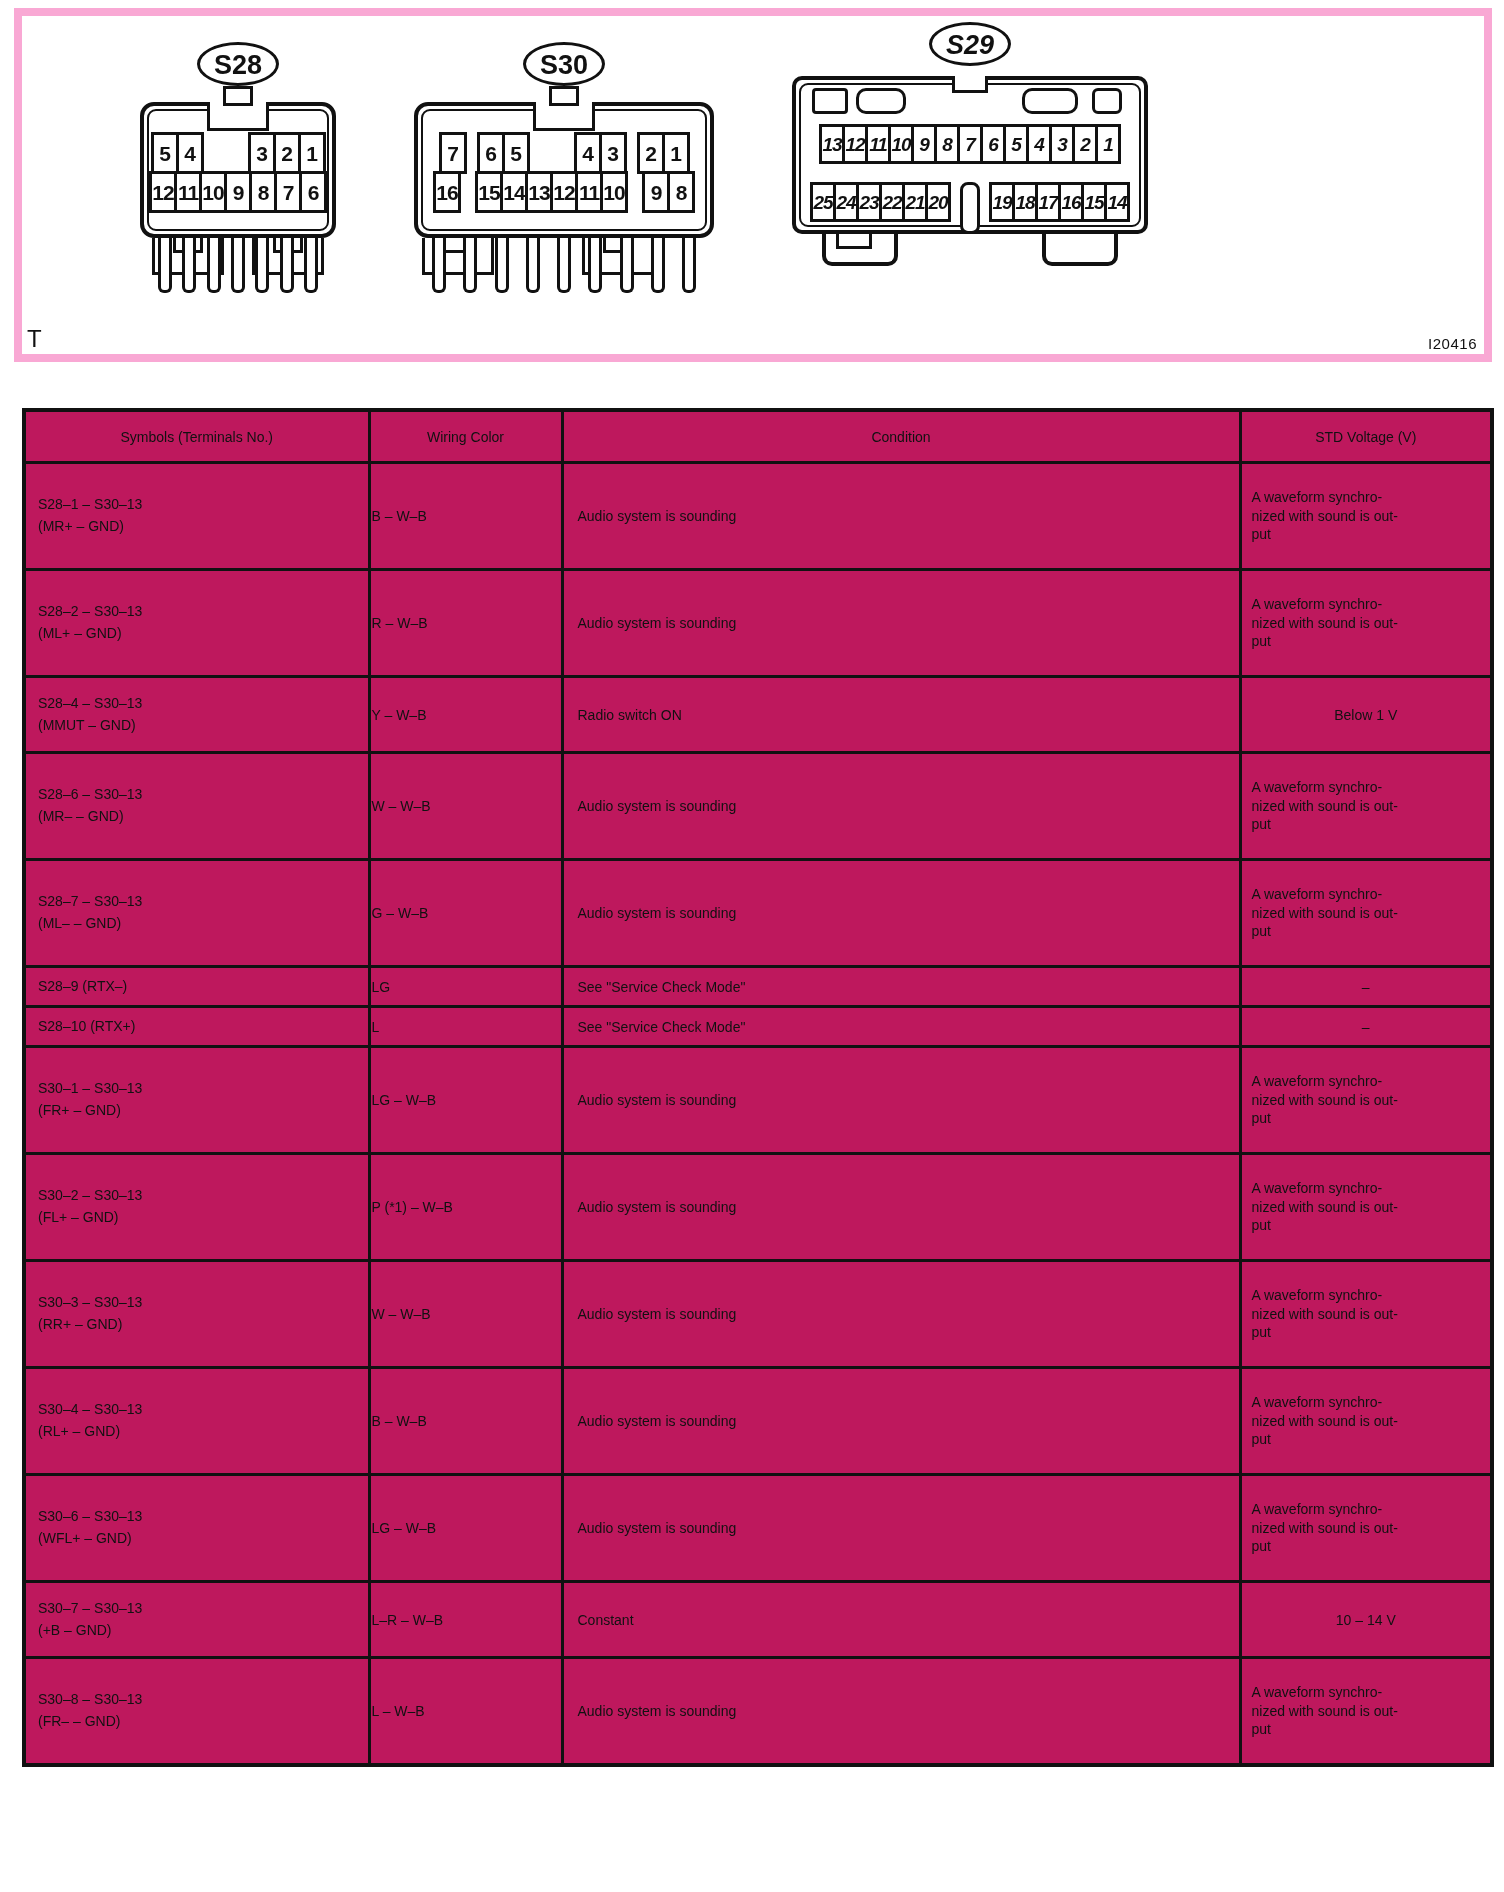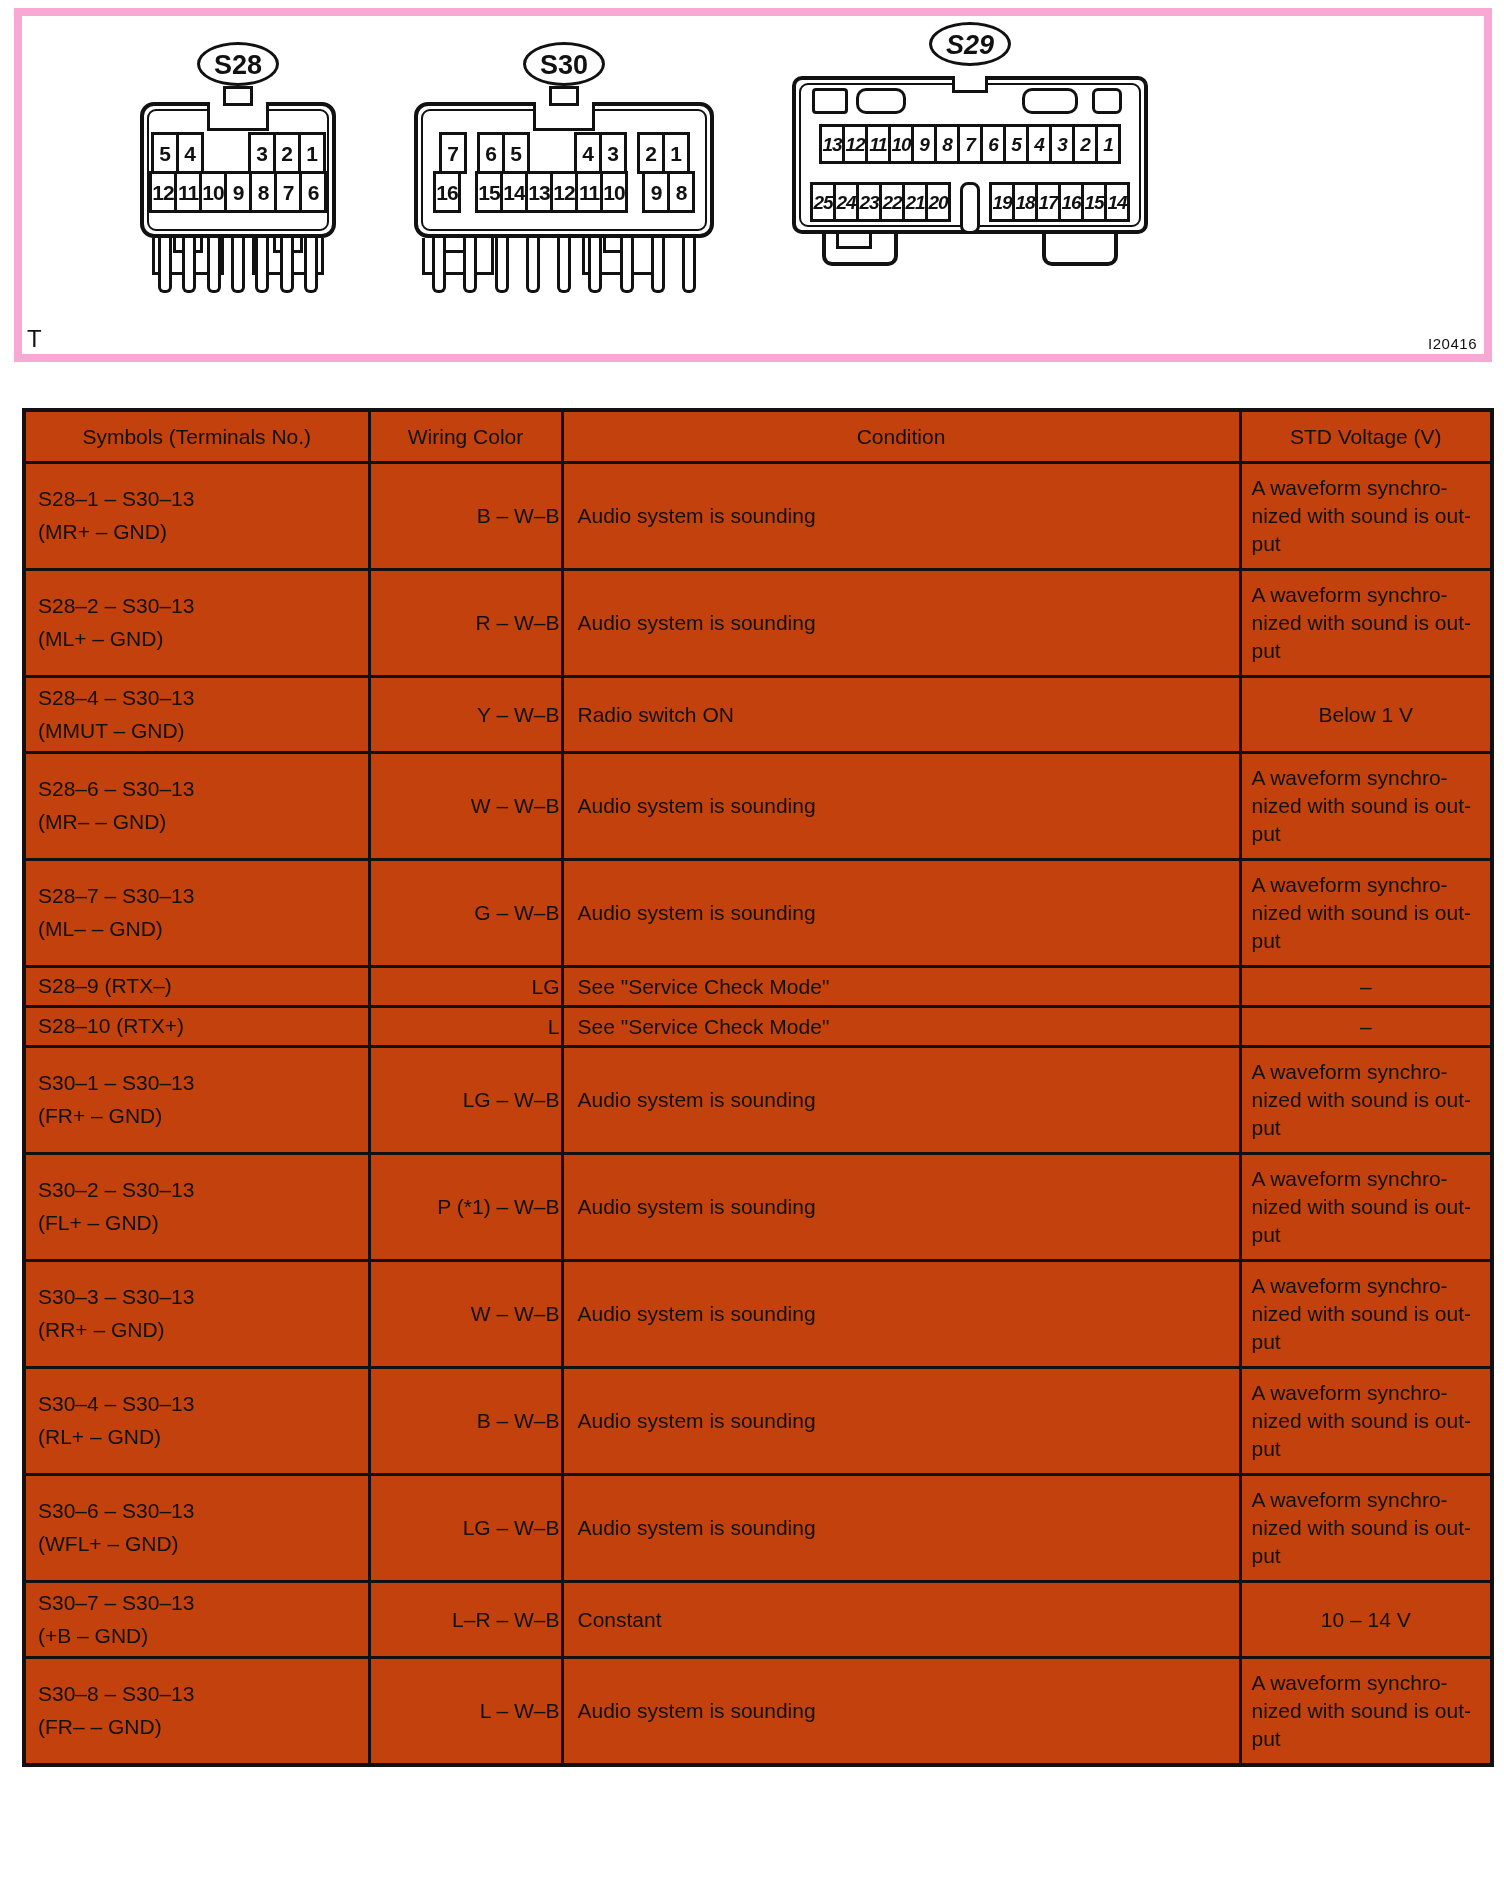--- a/index.html
+++ b/index.html
@@ -111,28 +111,28 @@
   .s29 .f1 { left:30px; } .s29 .f2 { right:30px; }
   .s29 .f1 i {
     display:block; width:30px; height:12px; border:3px solid #111; border-top:none;
     margin-left:10px; background:#fff;
   }
 
   
   table.term {
     border-collapse:collapse; table-layout:fixed;
     margin:46px 0 0 22px; width:1468px;
-    font-size:21px; background:#c2410c;
+    font-size:14px; background:#be185d;
     border:4px solid #111;
   }
   .term th, .term td { border:3px solid #111; vertical-align:middle; }
   .term th { height:47px; font-weight:400; text-align:center; }
   tr.lg { height:107px; } tr.md { height:76px; } tr.sm { height:40px; }
   td.c-sym { text-align:left; padding-left:12px; line-height:1.55; }
-  td.c-color { text-align:right;margin-top:14px; }
+  td.c-color { text-align:left;margin-top:14px; }
   td.c-cond { text-align:left; padding-left:14px; }
   td.c-volt.multi {
     text-align:left; padding:4px 4px 4px 10px;
     white-space:pre-line; line-height:1.32;
   }
   td.c-volt.single { text-align:center; }
 </style>
 </head>
 <body>
 

